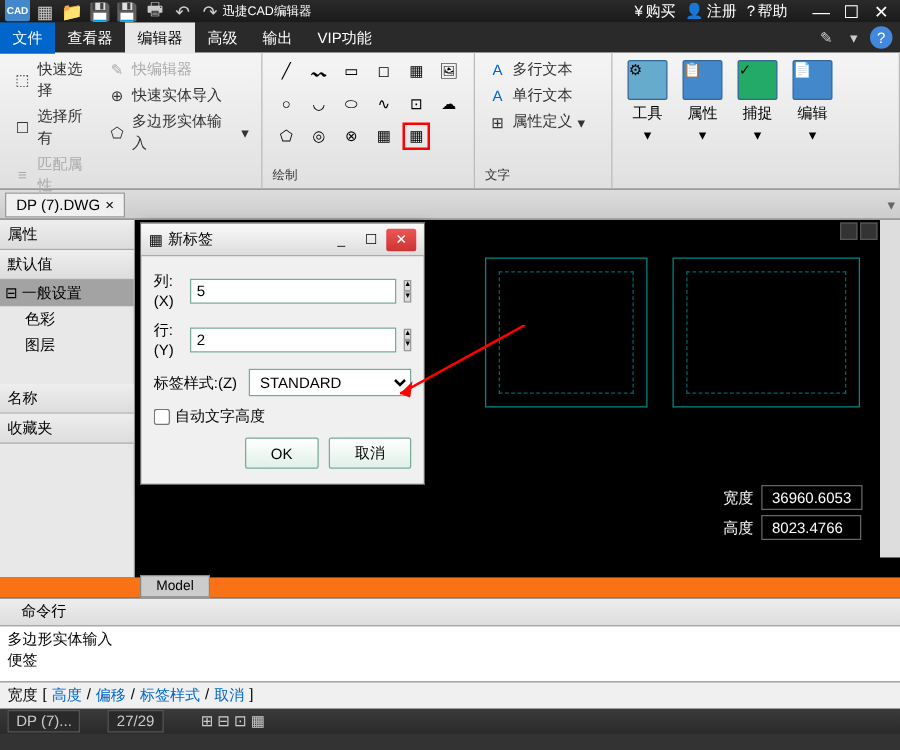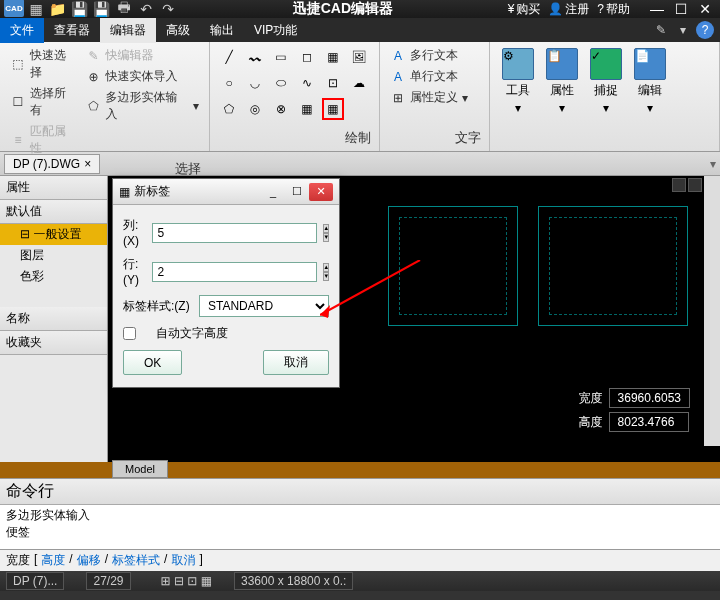--- a/index.html
+++ b/index.html
@@ -1,34 +1,34 @@
 <!DOCTYPE html>
 <html><head>
 <meta charset="utf-8">
 <style>
 *{margin:0;padding:0;box-sizing:border-box;font-family:"Microsoft YaHei",Arial,sans-serif;font-size:12px}
 body{width:720px;height:600px;background:#333;overflow:hidden;position:relative}
 .titlebar{height:18px;background:linear-gradient(#2a2a2a,#1a1a1a);display:flex;align-items:center;color:#fff;padding:0 4px}
 .titlebar-icons{display:flex;gap:2px}
 .tb-icon{width:20px;height:20px;display:flex;align-items:center;justify-content:center;color:#ccc;font-size:14px}
-.tb-title{flex:1;text-align:center;font-size:14px;font-weight:bold}
+.tb-title{flex:1;text-align:left;font-size:10px;font-weight:normal}
 .tb-right{display:flex;gap:8px;align-items:center}
 .tb-link{color:#fff;font-size:12px;display:flex;align-items:center;gap:2px}
 .win-btns{display:flex;gap:2px;margin-left:8px}
 .win-btn{width:22px;height:18px;display:flex;align-items:center;justify-content:center;color:#fff;font-size:14px}
 .menubar{height:24px;background:#2a2a2a;display:flex;align-items:center}
 .menu-tab{padding:4px 10px;color:#fff;font-size:12px}
 .menu-tab.active-file{background:#0066cc;color:#fff}
 .menu-tab.active-edit{background:#e8e8e8;color:#000}
 .menubar-right{margin-left:auto;display:flex;gap:4px;padding-right:6px}
 .mb-icon{width:18px;height:18px;display:flex;align-items:center;justify-content:center;color:#ccc}
 .ribbon{height:110px;background:linear-gradient(#f5f5f5,#e0e0e0);border-bottom:1px solid #999;display:flex}
 .ribbon-group{border-right:1px solid #bbb;padding:4px 8px;display:flex;flex-direction:column}
 .rg-content{flex:1;display:flex;gap:4px}
-.rg-label{text-align:right;font-size:13px;color:#333;padding-top:2px}
+.rg-label{text-align:left;font-size:10px;color:#333;padding-top:2px}
 .rg-col{display:flex;flex-direction:column;gap:2px}
 .rg-item{display:flex;align-items:center;gap:4px;padding:1px 2px;font-size:12px;color:#333}
 .rg-item.disabled{color:#aaa}
 .rg-icon{width:16px;height:16px;display:inline-flex;align-items:center;justify-content:center}
 .rg-bigbtn{width:40px;display:flex;flex-direction:column;align-items:center;gap:2px;padding:2px}
 .rg-bigicon{width:32px;height:32px;background:#5599cc;border:1px solid #336699;border-radius:2px}
 .drawgrid{display:grid;grid-template-columns:repeat(6,24px);grid-template-rows:repeat(3,24px);gap:2px}
 .draw-icon{width:22px;height:22px;border:1px solid transparent;display:flex;align-items:center;justify-content:center}
 .draw-icon.highlight{border:2px solid red}
 .tabstrip{height:24px;background:linear-gradient(#ddd,#ccc);display:flex;align-items:center;padding:0 4px;border-bottom:1px solid #999}
@@ -43,41 +43,41 @@
 .drawing-area{position:absolute;top:30px;left:280px;right:20px;display:flex;gap:20px}
 .dwg-block{border:1px solid #088;width:130px;height:120px;position:relative}
 .dwg-inner{position:absolute;inset:10px;border:1px dashed #066}
 .dim-box{position:absolute;bottom:30px;right:30px;display:flex;flex-direction:column;gap:4px}
 .dim-row{display:flex;gap:6px;align-items:center}
 .dim-label{color:#fff;font-size:12px}
 .dim-val{background:#000;border:1px solid #666;color:#fff;padding:2px 8px;font-size:12px;min-width:80px}
 .model-tab{position:absolute;bottom:0;left:4px;background:#ccc;padding:2px 12px;font-size:11px;border:1px solid #888}
 .scrollbar-v{position:absolute;right:0;top:0;bottom:16px;width:16px;background:#ddd}
 .cmd-area{border-top:1px solid #999}
-.cmd-header{background:linear-gradient(#eee,#ddd);padding:2px 6px;font-size:16px;border-bottom:1px solid #aaa}
+.cmd-header{background:linear-gradient(#eee,#ddd);padding:2px 17px;font-size:12px;border-bottom:1px solid #aaa}
 .cmd-body{background:#fff;height:44px;padding:2px 6px;font-size:12px}
 .status1{background:#f0f0f0;padding:2px 6px;font-size:12px;display:flex;gap:4px;border-top:1px solid #999}
 .status1 a{color:#0066cc;text-decoration:none}
 .status2{background:linear-gradient(#3a3a3a,#2a2a2a);color:#ccc;padding:2px 6px;font-size:11px;display:flex;align-items:center;gap:22px;height:20px}
 .st-cell{border:1px solid #555;padding:1px 6px;background:#2a2a2a}
 .dialog{position:absolute;top:178px;left:112px;width:228px;background:#f0f0f0;border:1px solid #666;box-shadow:2px 2px 8px rgba(0,0,0,0.5)}
 .dlg-title{height:26px;background:linear-gradient(#fafafa,#ddd);display:flex;align-items:center;padding:0 6px;gap:4px;border-bottom:1px solid #aaa}
 .dlg-title-text{flex:1;font-size:12px}
 .dlg-btns{display:flex}
 .dlg-tbtn{width:24px;height:18px;display:flex;align-items:center;justify-content:center;font-size:11px}
 .dlg-close{background:linear-gradient(#e55,#c33);color:#fff;border-radius:2px}
 .dlg-body{padding:12px 10px}
 .dlg-row{display:flex;align-items:center;margin-bottom:8px;gap:6px}
 .dlg-label{width:70px;font-size:12px}
 .dlg-input{flex:1;border:1px solid #7a9;padding:2px 4px;font-size:12px;background:#fff}
 .dlg-spin{width:16px;display:flex;flex-direction:column}
 .spin-btn{height:9px;background:#ddd;border:1px solid #999;font-size:7px;text-align:center;line-height:6px}
 .dlg-select{flex:1;border:1px solid #7a9;padding:2px 4px;font-size:12px;background:#fff}
-.dlg-check{display:flex;align-items:center;gap:20px;margin:6px 0}
-.dlg-buttons{display:flex;justify-content:space-between;gap:8px;margin-top:8px}
+.dlg-check{display:flex;align-items:center;gap:4px;margin:6px 0}
+.dlg-buttons{display:flex;justify-content:flex-end;gap:8px;margin-top:8px}
 .dlg-btn{padding:3px 20px;border:1px solid #7a9;background:linear-gradient(#fff,#e0f0e8);font-size:12px;border-radius:2px}
 .arrow{position:absolute;top:260px;left:320px;width:120px;height:80px;pointer-events:none}
 .cad-logo{width:20px;height:18px;background:#4488cc;color:#fff;font-size:8px;display:flex;align-items:center;justify-content:center;font-weight:bold;border-radius:2px}
 </style>
 </head>
 <body>
 
 <div class="titlebar">
   <div class="titlebar-icons">
     <span class="cad-logo">CAD</span>
@@ -219,23 +219,23 @@
       <span>DP (7).DWG</span>
       <span>×</span>
     </div>
   <span style="margin-left:auto;color:#666">▾</span>
 </div>
 
 <div class="main-area">
   <div class="side-panel">
     <div class="sp-header">属性</div>
     <div class="sp-header">默认值</div>
-    <div class="sp-item" style="background:#eab308;padding-left:20px">⊟ <span>一般设置</span></div>
+    <div class="sp-item" style="background:#a3a3a3;padding-left:4px">⊟ <span>一般设置</span></div>
+    <div class="sp-item">色彩</div>
     <div class="sp-item">图层</div>
-    <div class="sp-item">色彩</div>
     <div style="flex:0 0 20px"></div>
     <div class="sp-header">名称</div>
     <div class="sp-header">收藏夹</div>
   </div>
   <div class="canvas">
     <div class="canvas-topbar">
       <div class="cv-icon"></div>
       <div class="cv-icon"></div>
       <div class="cv-icon"></div>
     </div>
@@ -253,21 +253,21 @@
           <span class="dim-val">36960.6053</span>
         </div>
       <div class="dim-row">
           <span class="dim-label">高度</span>
           <span class="dim-val">8023.4766</span>
         </div>
     </div>
     <div class="scrollbar-v"></div>
   </div>
 </div>
-<div style="position:relative;height:16px;background:#a16207">
+<div style="position:relative;height:16px;background:#f97316">
   <div class="model-tab" style="position:absolute;left:112px;top:-2px">Model</div>
 </div>
 
 <div class="cmd-area">
   <div class="cmd-header">命令行</div>
   <div class="cmd-body">
     <div>多边形实体输入</div>
     <div>便签</div>
   </div>
 </div>
@@ -277,21 +277,20 @@
   <a href="#">高度</a> /
   <a href="#">偏移</a> /
   <a href="#">标签样式</a> /
   <a href="#">取消</a> ]
 </div>
 
 <div class="status2">
   <span class="st-cell">DP (7)...</span>
   <span class="st-cell">27/29</span>
   <span style="margin-left:8px">⊞ ⊟ ⊡ ▦</span>
-  <span class="st-cell">33600 x 18800 x 0.:</span>
 </div>
 
 <div class="dialog">
   <div class="dlg-title">
     <span>▦</span>
     <span class="dlg-title-text">新标签</span>
     <div class="dlg-btns">
       <span class="dlg-tbtn">_</span>
       <span class="dlg-tbtn">☐</span>
       <span class="dlg-tbtn dlg-close">✕</span>

